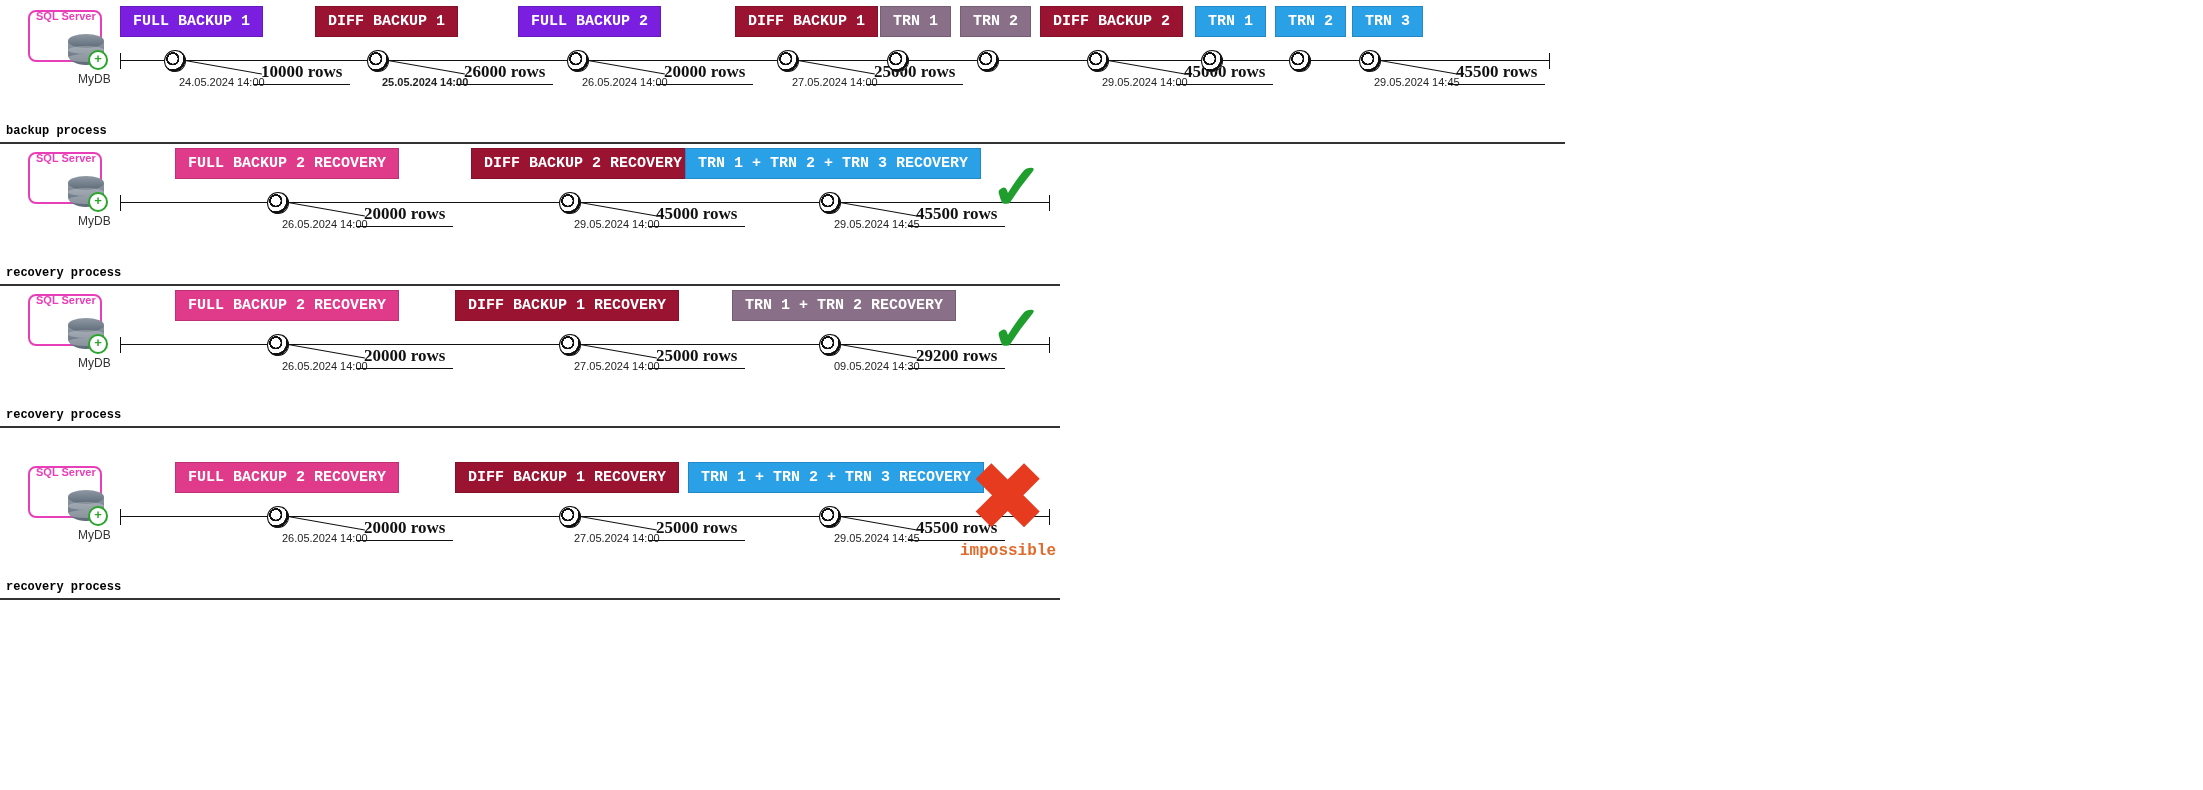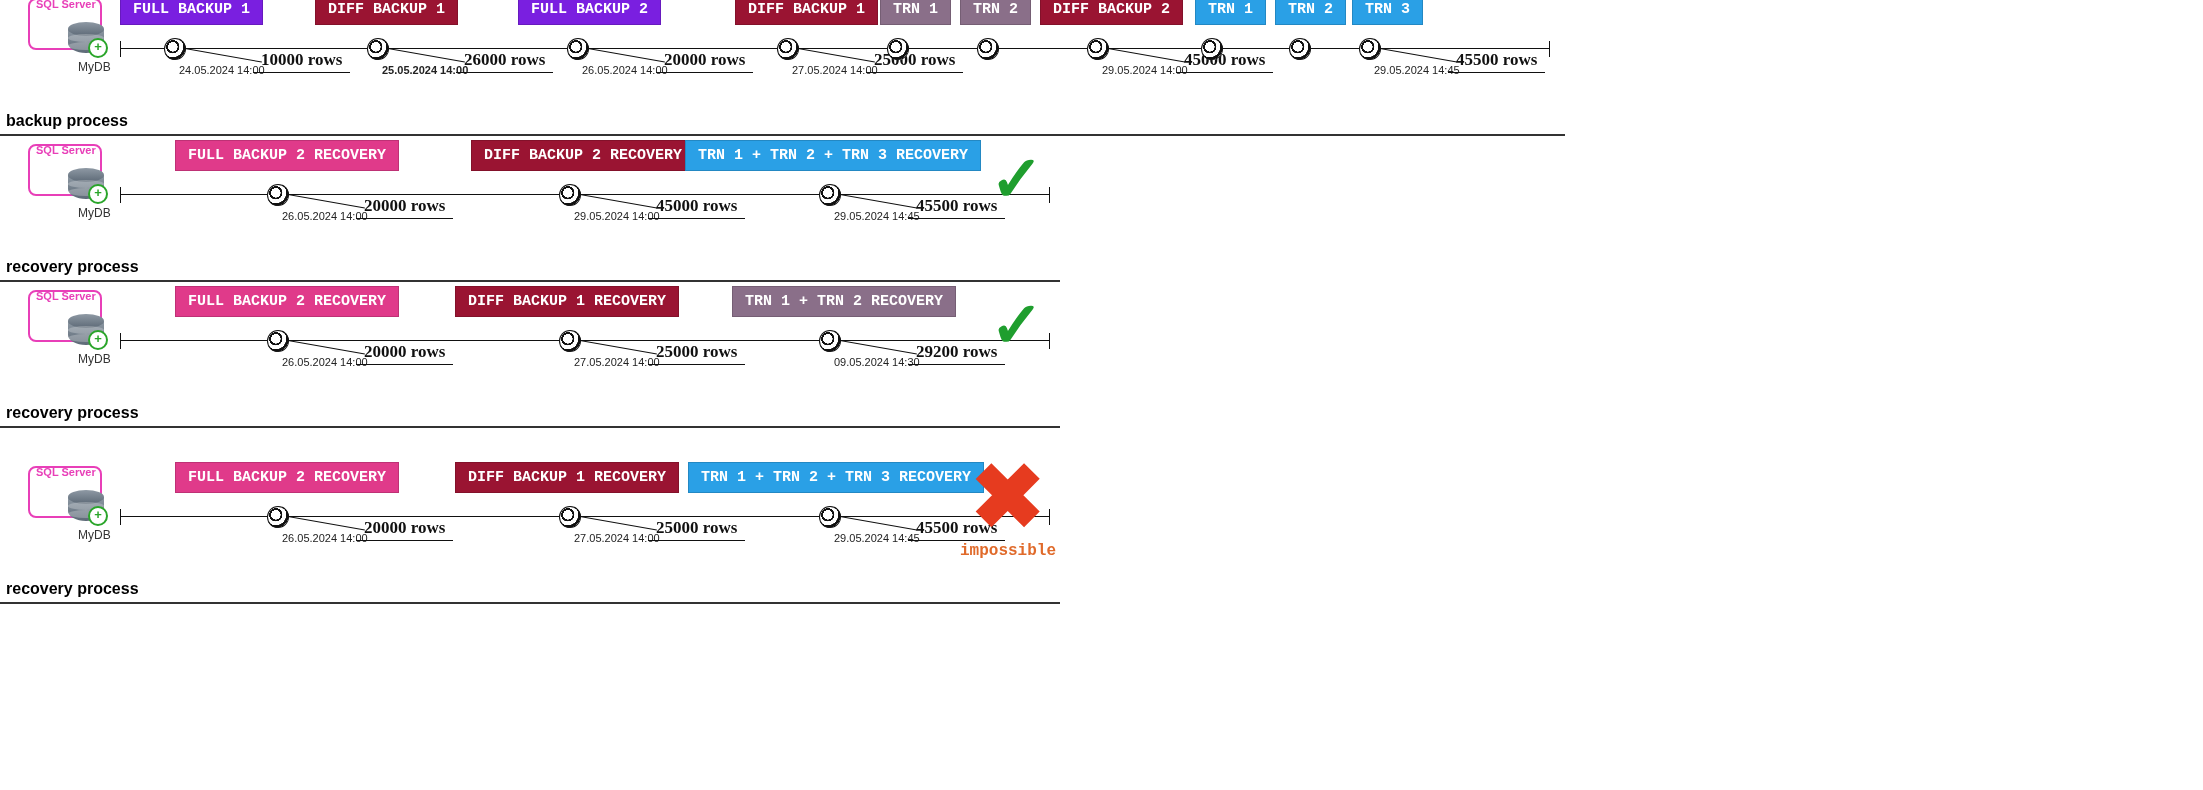--- a/index.html
+++ b/index.html
@@ -1,16 +1,16 @@
 <!DOCTYPE html>
 <html><head>
 <meta charset="utf-8">
 <style>
   html,body{margin:0;padding:0;background:#fff;font-family:"Segoe UI",Arial,sans-serif;color:#000;}
-  .page{width:1762px;padding:0 0 20px 0;}
+  .page{width:1762px;padding:12px 0 20px 0;}
   .lane{position:relative;margin:0 0 8px 0;}
   .lane-body{position:relative;height:110px;}
   .db{position:absolute;top:0;left:34px;width:70px;}
   .db-frame{position:absolute;top:-2px;left:-6px;width:70px;height:48px;border:2px solid #e83fb8;border-radius:8px;background:transparent;}
   .db-label{position:absolute;top:-2px;left:2px;font-size:11px;font-weight:bold;color:#e83fb8;}
   .db-can{position:absolute;top:22px;left:34px;width:36px;height:34px;}
   .db-can .top{position:absolute;top:0;left:0;width:36px;height:14px;border-radius:50%;background:linear-gradient(#8e99a4,#5d6a77);}
   .db-can .body{position:absolute;top:7px;left:0;width:36px;height:24px;background:linear-gradient(#8e99a4,#5d6a77);border-radius:0 0 18px 18px/0 0 10px 10px;}
   .db-can .ring{position:absolute;left:0;width:36px;height:8px;border-radius:50%;background:rgba(255,255,255,0.25);}
   .db-can .plus{position:absolute;bottom:-2px;right:-4px;width:16px;height:16px;border-radius:50%;background:#fff;border:2px solid #2aa52a;color:#2aa52a;font-weight:bold;font-size:13px;line-height:14px;text-align:center;}
@@ -24,21 +24,21 @@
   .c-full{background:#7a1fe0;}
   .c-diff{background:#9a1432;}
   .c-trn{background:#2aa0e6;}
   .c-trnp{background:#8a6f89;}
   .c-fullr{background:#e03a8a;}
   .node{position:absolute;top:38px;width:22px;height:22px;border-radius:50%;background:radial-gradient(circle at 40% 40%,#fff 0 25%,#111 26% 35%,#fff 36% 55%,#111 56% 68%,#fff 69% 100%);box-shadow:0 0 0 1px #111 inset;}
   .date{position:absolute;top:64px;font-size:11px;color:#222;white-space:nowrap;text-align:center;}
   .rows{position:absolute;top:50px;font-size:17px;color:#111;white-space:nowrap;font-family:"Times New Roman",serif;font-weight:bold;}
   .rows::after{content:"";position:absolute;left:-8px;right:-8px;bottom:-3px;height:0;border-bottom:1px solid #111;}
   .lead{position:absolute;top:48px;height:0;border-top:1px solid #111;transform-origin:left center;}
-  .caption{font-family:Liberation Sans, sans-serif;font-size:16px;font-weight:bold;margin:2px 7px 0 6px;}
+  .caption{font-family:Liberation Mono, monospace;font-size:12px;font-weight:bold;margin:2px 7px 0 6px;}
   .rule{height:0;border-top:2px solid #333;margin:4px 0 10px 0;}
   .check{position:absolute;color:#1f9e2e;font-size:64px;font-weight:bold;top:-4px;}
   .cross{position:absolute;color:#e63b1f;font-size:90px;font-weight:900;top:-6px;line-height:70px;}
   .impossible{position:absolute;font-family:"Consolas","Courier New",monospace;font-weight:bold;color:#e06a2a;font-size:16px;}
 </style>
 </head>
 <body>
 <div class="page">
 
 <div class="lane">

